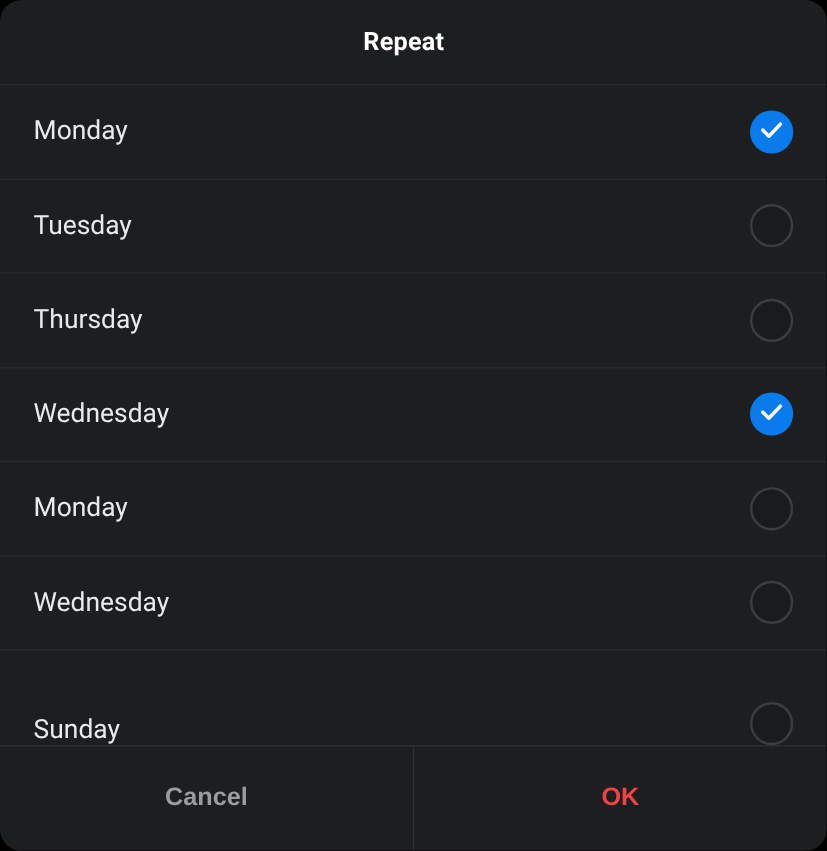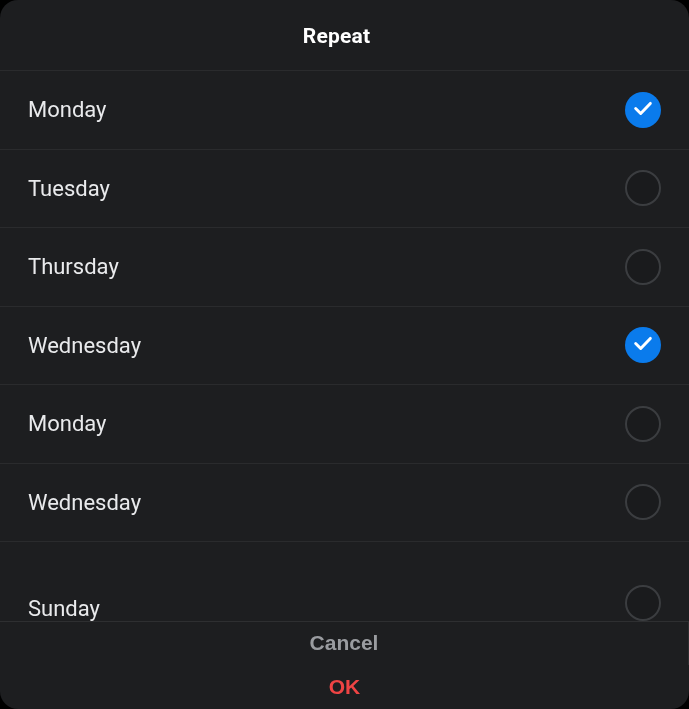--- a/index.html
+++ b/index.html
@@ -75,21 +75,20 @@
       border: none;
     }
     .check svg {
       width: 22px;
       height: 22px;
     }
     .footer {
       display: flex;
       border-top: 1px solid rgba(255,255,255,0.08);
       height: 98px;
-      flex-direction: column;
     }
     .footer-btn {
       flex: 1;
       display: flex;
       align-items: center;
       justify-content: center;
       font-size: 21px;
       font-weight: 700;
       cursor: pointer;
       background: transparent;

